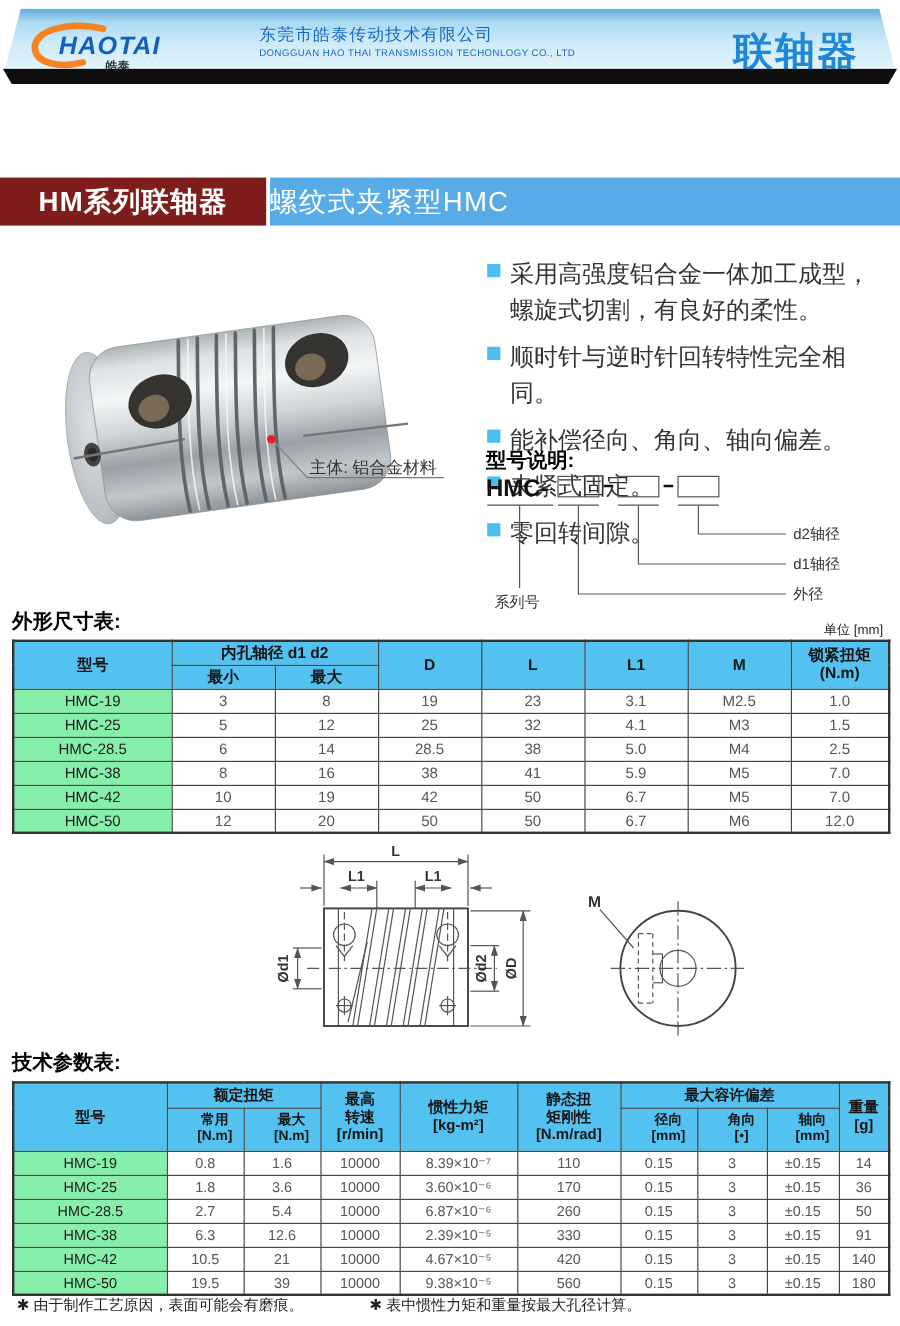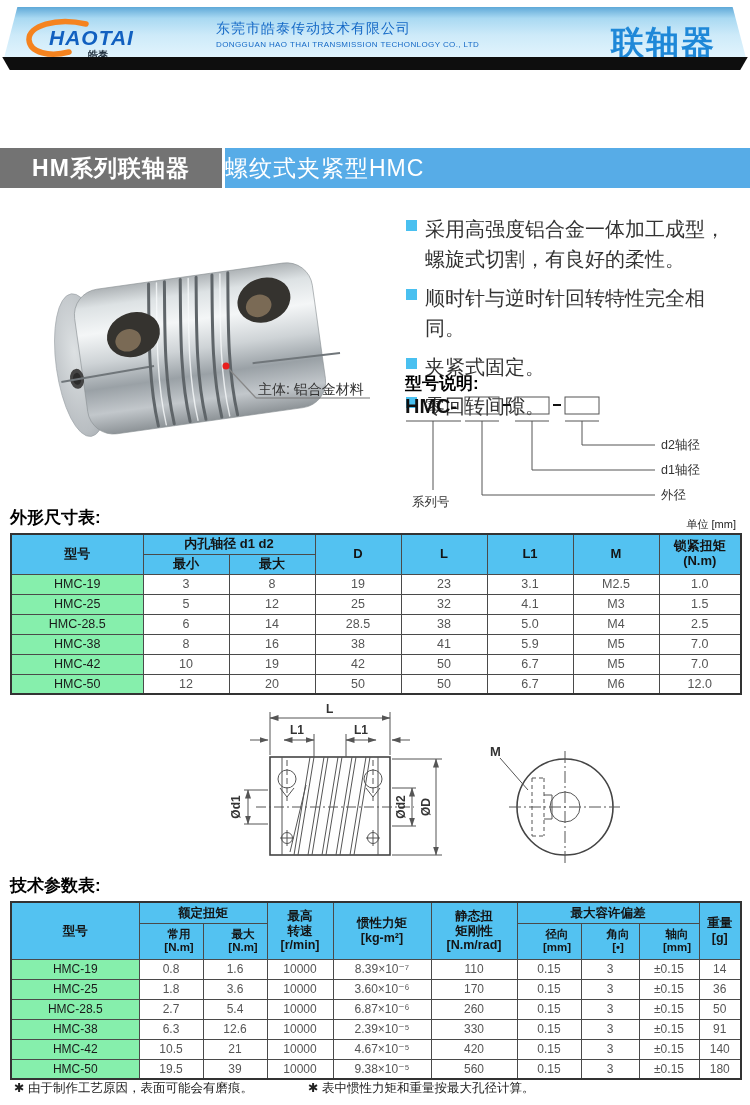--- a/index.html
+++ b/index.html
@@ -13,21 +13,21 @@
   .top-black { position:absolute; left:0; top:57px; width:750px; height:13px; background:#0e0e0e;
     clip-path:polygon(0.3% 0,99.7% 0,98.7% 100%,1.3% 100%); }
   .logo-svg { position:absolute; left:18px; top:10px; }
   .company { position:absolute; left:212px; top:13px; color:#1569c6; }
   .company .cn { font-size:14px; font-weight:normal; letter-spacing:1px; }
   .company .en { font-size:8px; margin-top:2px; letter-spacing:.4px; }
   .page-title { position:absolute; right:30px; top:14px; font-size:33px; font-weight:bold; color:#1e88d8; letter-spacing:2px; }
 
   
   .section-banner { position:absolute; left:0; top:148px; width:750px; height:40px; display:flex; }
-  .sb-left { width:222px; background:#737373; color:#fff; font-size:23px; font-weight:bold;
+  .sb-left { width:222px; background:#7f1d1d; color:#fff; font-size:23px; font-weight:bold;
     display:flex; align-items:center; justify-content:center; letter-spacing:1px; }
   .sb-gap { width:3px; background:#fff; }
   .sb-right { flex:1; background:#57ace7; color:#fff; font-size:23px; display:flex; align-items:center;
     padding-left:0; letter-spacing:1px; }
 
   
   .features { position:absolute; left:406px; top:214px; width:336px; list-style:none; }
   .features li { display:flex; gap:8px; margin-bottom:9px; font-size:20px; color:#333; line-height:1.5; }
   .features .bullet { width:11px; height:11px; background:#49c0f0; margin-top:6px; flex:none; }
 
@@ -143,20 +143,24 @@
   </svg>
 
   <ul class="features">
     <li>
         <span class="bullet"></span>
         <span>采用高强度铝合金一体加工成型，螺旋式切割，有良好的柔性。</span>
       </li>
     <li>
         <span class="bullet"></span>
         <span>顺时针与逆时针回转特性完全相同。</span>
+      </li>
+    <li>
+        <span class="bullet"></span>
+        <span>能补偿径向、角向、轴向偏差。</span>
       </li>
     <li>
         <span class="bullet"></span>
         <span>夹紧式固定。</span>
       </li>
     <li>
         <span class="bullet"></span>
         <span>零回转间隙。</span>
       </li>
   </ul>

